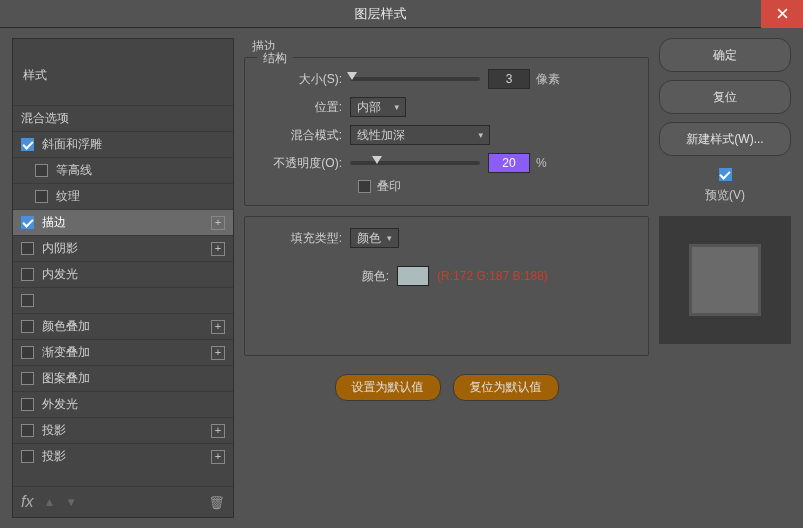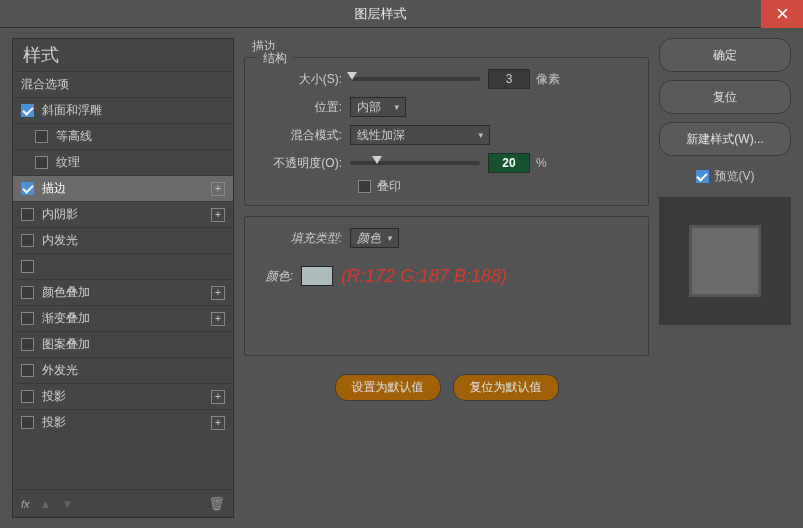--- a/index.html
+++ b/index.html
@@ -6,66 +6,66 @@
 body { background: #535353; width: 803px; height: 528px; overflow: hidden; font-size: 12px; color: #c8c8c8; }
 
 .titlebar { height: 28px; background: #535353; border-bottom: 1px solid #2a2a2a; display: flex; align-items: center; position: relative; }
 .titlebar .title { flex: 1; text-align: center; font-size: 13px; color: #e8e8e8; }
 .close-btn { width: 42px; height: 28px; background: #d04a3f; display: flex; align-items: center; justify-content: center; cursor: pointer; }
 .close-btn svg { width: 11px; height: 11px; }
 
 .main { display: flex; padding: 10px 12px; gap: 10px; height: 500px; }
 
 .left-panel { width: 222px; display: flex; flex-direction: column; background: #454545; border: 1px solid #2f2f2f; }
-.panel-header { padding: 4px 10px; color: #d0d0d0; font-size: 18px; }
+.panel-header { padding: 21px 10px; color: #d0d0d0; font-size: 12px; margin-top: 7px; }
 .effect-row { display: flex; align-items: center; padding: 5px 8px; height: 26px; border-top: 1px solid #3a3a3a; position: relative; }
 .effect-row.indent { padding-left: 22px; }
 .effect-row.selected { background: #6a6a6a; color: #fff; }
 .effect-row .cb { width: 13px; height: 13px; border: 1px solid #888; background: #3a3a3a; margin-right: 8px; display: flex; align-items: center; justify-content: center; }
 .effect-row .cb.checked { background: #4a90d9; border-color: #4a90d9; }
 .effect-row .cb.checked::after { content: ""; width: 8px; height: 4px; border-left: 2px solid #fff; border-bottom: 2px solid #fff; transform: rotate(-45deg); margin-top: -2px; }
 .effect-row .label { flex: 1; color: #d0d0d0; }
 .effect-row.selected .label { color: #fff; }
 .effect-row .plus { width: 14px; height: 14px; border: 1px solid #888; display: flex; align-items: center; justify-content: center; font-size: 11px; color: #c0c0c0; line-height: 1; }
 .left-footer { margin-top: auto; padding: 6px 8px; display: flex; align-items: center; gap: 10px; border-top: 1px solid #3a3a3a; }
-.left-footer .fx { font-style: italic; font-size: 11px; color: #aaa; }
+.left-footer .fx { font-style: italic; font-size: 16px; color: #aaa; }
 .left-footer .arrow { color: #666; font-size: 12px; }
 .left-footer .spacer { flex: 1; }
 .left-footer .trash { color: #999; font-size: 13px; }
 
 .center-panel { flex: 1; display: flex; flex-direction: column; }
 .group-label { color: #d0d0d0; margin: 0 0 2px 8px; font-size: 12px; }
 .fieldset { border: 1px solid #3a3a3a; border-radius: 2px; padding: 8px 4px 10px 10px; position: relative; margin-bottom: 10px; }
 .fieldset .legend { position: absolute; top: -8px; left: 12px; background: #535353; padding: 0 6px; color: #d0d0d0; font-size: 12px; }
 
 .form-row { display: flex; align-items: center; height: 26px; margin-bottom: 2px; }
 .form-row .lbl { width: 95px; text-align: right; padding-right: 8px; color: #d0d0d0; white-space: nowrap; }
 .slider-track { position: relative; flex: 0 0 130px; height: 4px; background: #3a3a3a; border-radius: 2px; }
 .slider-thumb { position: absolute; top: -5px; width: 0; height: 0; border-left: 5px solid transparent; border-right: 5px solid transparent; border-top: 8px solid #d0d0d0; }
 .num-input { width: 42px; height: 20px; background: #3a3a3a; border: 1px solid #2a2a2a; color: #d0d0d0; text-align: center; font-size: 12px; margin-left: 8px; }
-.num-input.sel { background: #14532d; color: #fff; font-weight: bold; }
+.num-input.sel { background: #8b5cf6; color: #fff; }
 .unit { margin-left: 6px; color: #c0c0c0; }
 
 .dropdown { height: 20px; background: #4a4a4a; border: 1px solid #2a2a2a; display: flex; align-items: center; padding: 0 6px; gap: 6px; color: #d0d0d0; min-width: 56px; }
 .dropdown.wide { min-width: 140px; }
 .dropdown.small { min-width: 48px; }
 .dropdown .dd-arrow { margin-left: auto; font-size: 9px; color: #c0c0c0; }
 
 .overprint-row { display: flex; align-items: center; margin-left: 103px; margin-top: 2px; }
 .overprint-row .cb { width: 13px; height: 13px; border: 1px solid #888; background: #3a3a3a; margin-right: 6px; }
 
 .color-swatch { width: 32px; height: 20px; background: #acbbbc; border: 1px solid #222; margin-right: 8px; }
-.color-anno { color: #d43a2a; font-size: 18px; }
+.color-anno { color: #d43a2a; font-size: 12px; }
 
 .center-buttons { display: flex; gap: 12px; justify-content: center; margin-top: 8px; }
 .btn { background: #a16207; border: 1px solid #3a3a3a; border-radius: 12px; padding: 4px 16px; color: #e0e0e0; font-size: 12px; cursor: pointer; }
 
 .right-panel { width: 132px; display: flex; flex-direction: column; gap: 8px; align-items: stretch; }
 .rbtn { background: #5a5a5a; border: 1px solid #3a3a3a; border-radius: 13px; height: 34px; display: flex; align-items: center; justify-content: center; color: #e0e0e0; font-size: 12px; cursor: pointer; }
-.preview-row { display: flex; align-items: center; justify-content: center; gap: 6px; margin-top: 4px; }
+.preview-row { display: flex; align-items: center; justify-content: center; gap: 6px; margin-top: 4px; flex-direction: column; }
 .preview-row .cb { width: 13px; height: 13px; background: #4a90d9; display: flex; align-items: center; justify-content: center; }
 .preview-row .cb::after { content: ""; width: 8px; height: 4px; border-left: 2px solid #fff; border-bottom: 2px solid #fff; transform: rotate(-45deg); margin-top: -2px; }
 .preview-box { margin-top: 4px; background: #3a3a3a; padding: 18px; display: flex; align-items: center; justify-content: center; height: 128px; }
 .preview-inner { width: 72px; height: 72px; background: #6a6a6a; border: 3px solid #555; }
 </style>
 </head>
 <body>
 
 <div class="titlebar">
   <div class="title">图层样式</div>
@@ -188,29 +188,29 @@
         <input class="num-input sel" value="20" style="">
         <span class="unit">%</span>
       </div>
 
       <div class="overprint-row">
         <div class="cb"></div>
         <span>叠印</span>
       </div>
     </div>
 
-    <div class="fieldset" style="min-height:140px;font-style:italic;">
+    <div class="fieldset" style="min-height:140px;">
       <div class="form-row">
         <div class="lbl">填充类型:</div>
         <div class="dropdown small">
           <span>颜色</span>
           <span class="dd-arrow">▾</span>
         </div>
       </div>
-      <div class="form-row" style="margin-top:12px;">
+      <div class="form-row" style="margin-top:12px;justify-content:center;">
         <div class="lbl" style="width:46px;">颜色:</div>
         <div class="color-swatch"></div>
         <span class="color-anno">(R:172 G:187 B:188)</span>
       </div>
     </div>
 
     <div class="center-buttons">
       <div class="btn">设置为默认值</div>
       <div class="btn">复位为默认值</div>
     </div>

